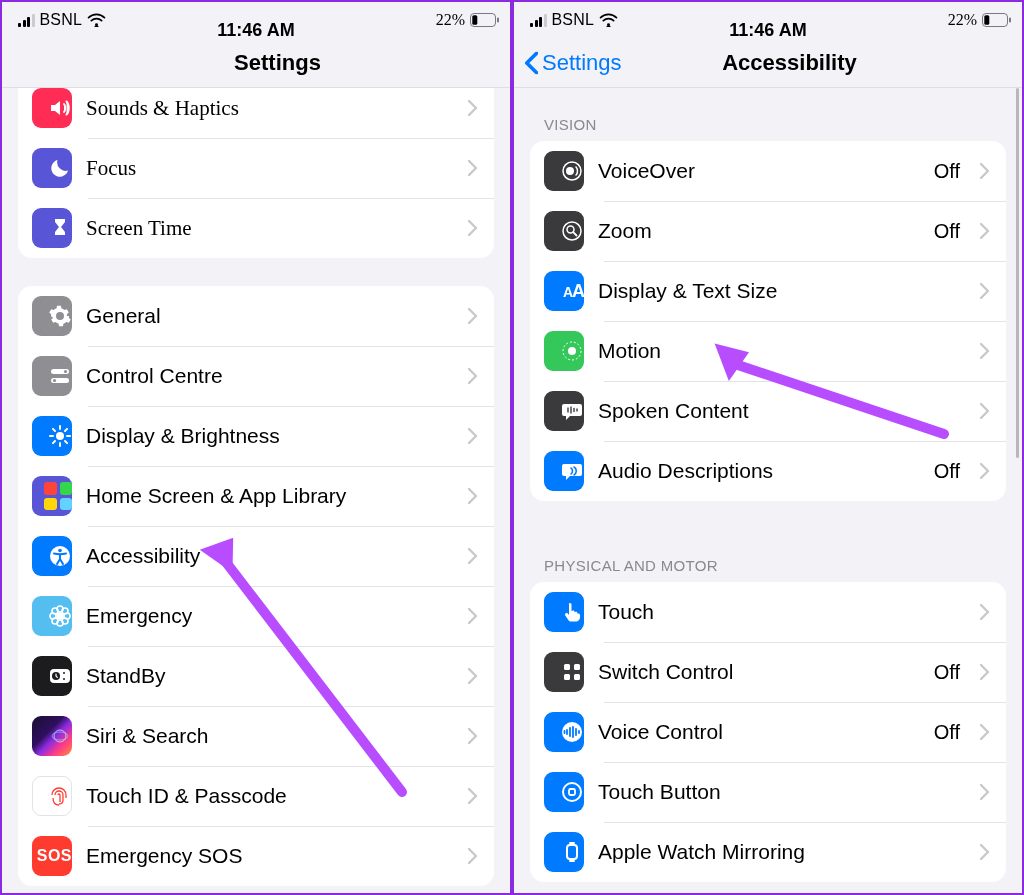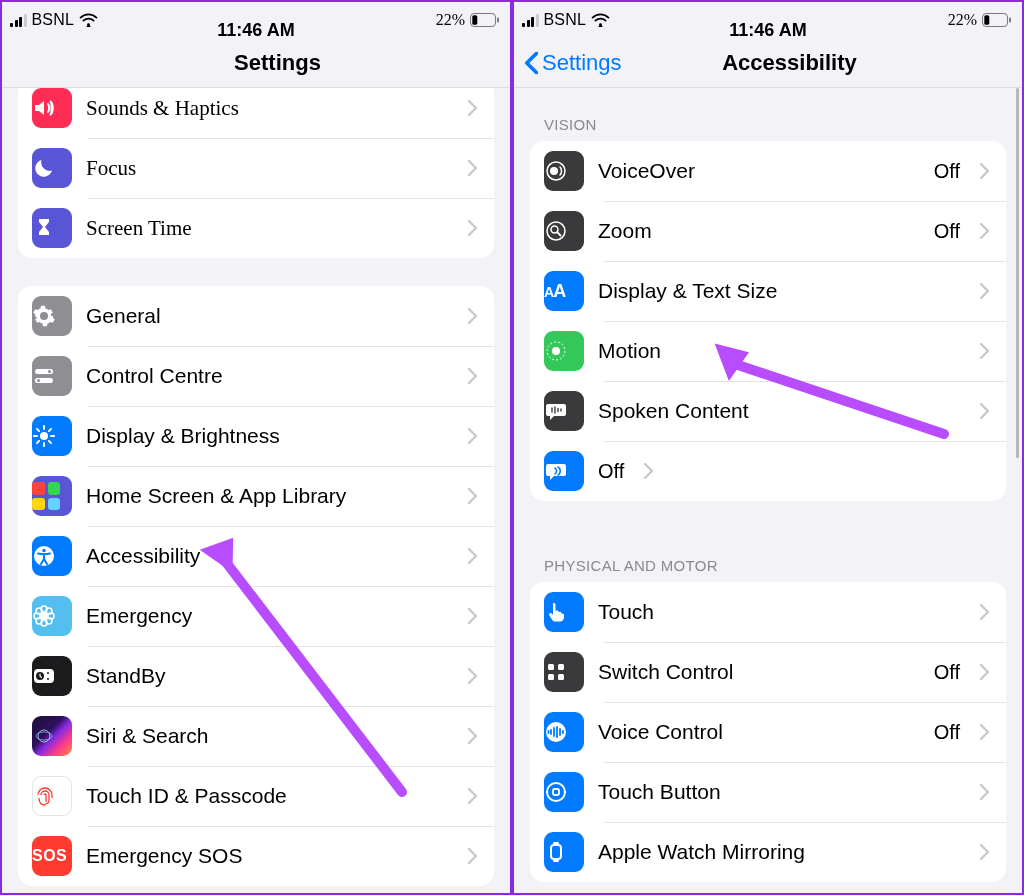--- a/index.html
+++ b/index.html
@@ -7,21 +7,21 @@
   body { display: flex; background: #000; }
 
   .phone {
     width: 512px; height: 895px; position: relative; overflow: hidden;
     background: #f2f2f7; border: 2px solid #8a2be2;
   }
 
   
   .status {
     height: 36px; display: flex; align-items: center; justify-content: space-between;
-    padding: 0 10px 0 8px; font-size: 16px; font-weight: 600; color: #000;
+    padding: 0 10px 0 16px; font-size: 16px; font-weight: 600; color: #000;
   }
   .status .left, .status .right { display: flex; align-items: center; gap: 5px; }
   .status .time { position:absolute; left:0; right:0; text-align:center; font-size:18px; font-weight:700;margin-top:21px; }
   .status .pct { font-size:16px; font-weight:500;font-family:Liberation Serif, serif; }
   .sigbars { display:flex; align-items:flex-end; gap:1.5px; height:13px;}
   .sigbars i { width:3px; background:#000; border-radius:1px;}
   .sigbars i:nth-child(1){height:4px;}
   .sigbars i:nth-child(2){height:7px;}
   .sigbars i:nth-child(3){height:10px;}
   .sigbars i:nth-child(4){height:13px; background:#ccc;}
@@ -57,21 +57,21 @@
   }
   .row {
     display:flex; align-items:center; height:60px; padding:0 16px 0 14px;
     gap:14px; position:relative;
   }
   .row + .row::before, .row.sep::before {
     content:""; position:absolute; top:0; left:70px; right:0; height:1px; background:#e3e3e6;
   }
   .group.page2 .row + .row::before { left:74px; }
   .row .icon {
-    width:40px; height:40px; border-radius:9px; display:flex; align-items:center; justify-content:flex-start;
+    width:40px; height:40px; border-radius:9px; display:flex; align-items:center; justify-content:flex-end;
     flex-shrink:0; color:#fff;
   }
   .row .icon svg { width:24px; height:24px; }
   .row .label { font-size:21px; color:#000; flex:1; text-align:left; white-space:nowrap; overflow:hidden; text-overflow:ellipsis;}
   .row .value { font-size:20px; color:#000000; margin-right:6px;}
   .row .chev { width:10px; height:16px; }
   .row .chev svg { display:block; }
 
   
   .bg-pink   { background:#ff2d55; }
@@ -574,20 +574,21 @@
               <use href="#chev"></use>
             </svg>
           </span>
       </div>
       <div class="row">
         <div class="icon bg-blue">
             <svg>
               <use href="#i-audiodesc"></use>
             </svg>
           </div>
+        <span class="label">Audio Descriptions</span>
         <span class="value">Off</span>
         <span class="chev">
             <svg width="10" height="16">
               <use href="#chev"></use>
             </svg>
           </span>
       </div>
     </div>
 
     <div class="section-header">Physical and Motor</div>

